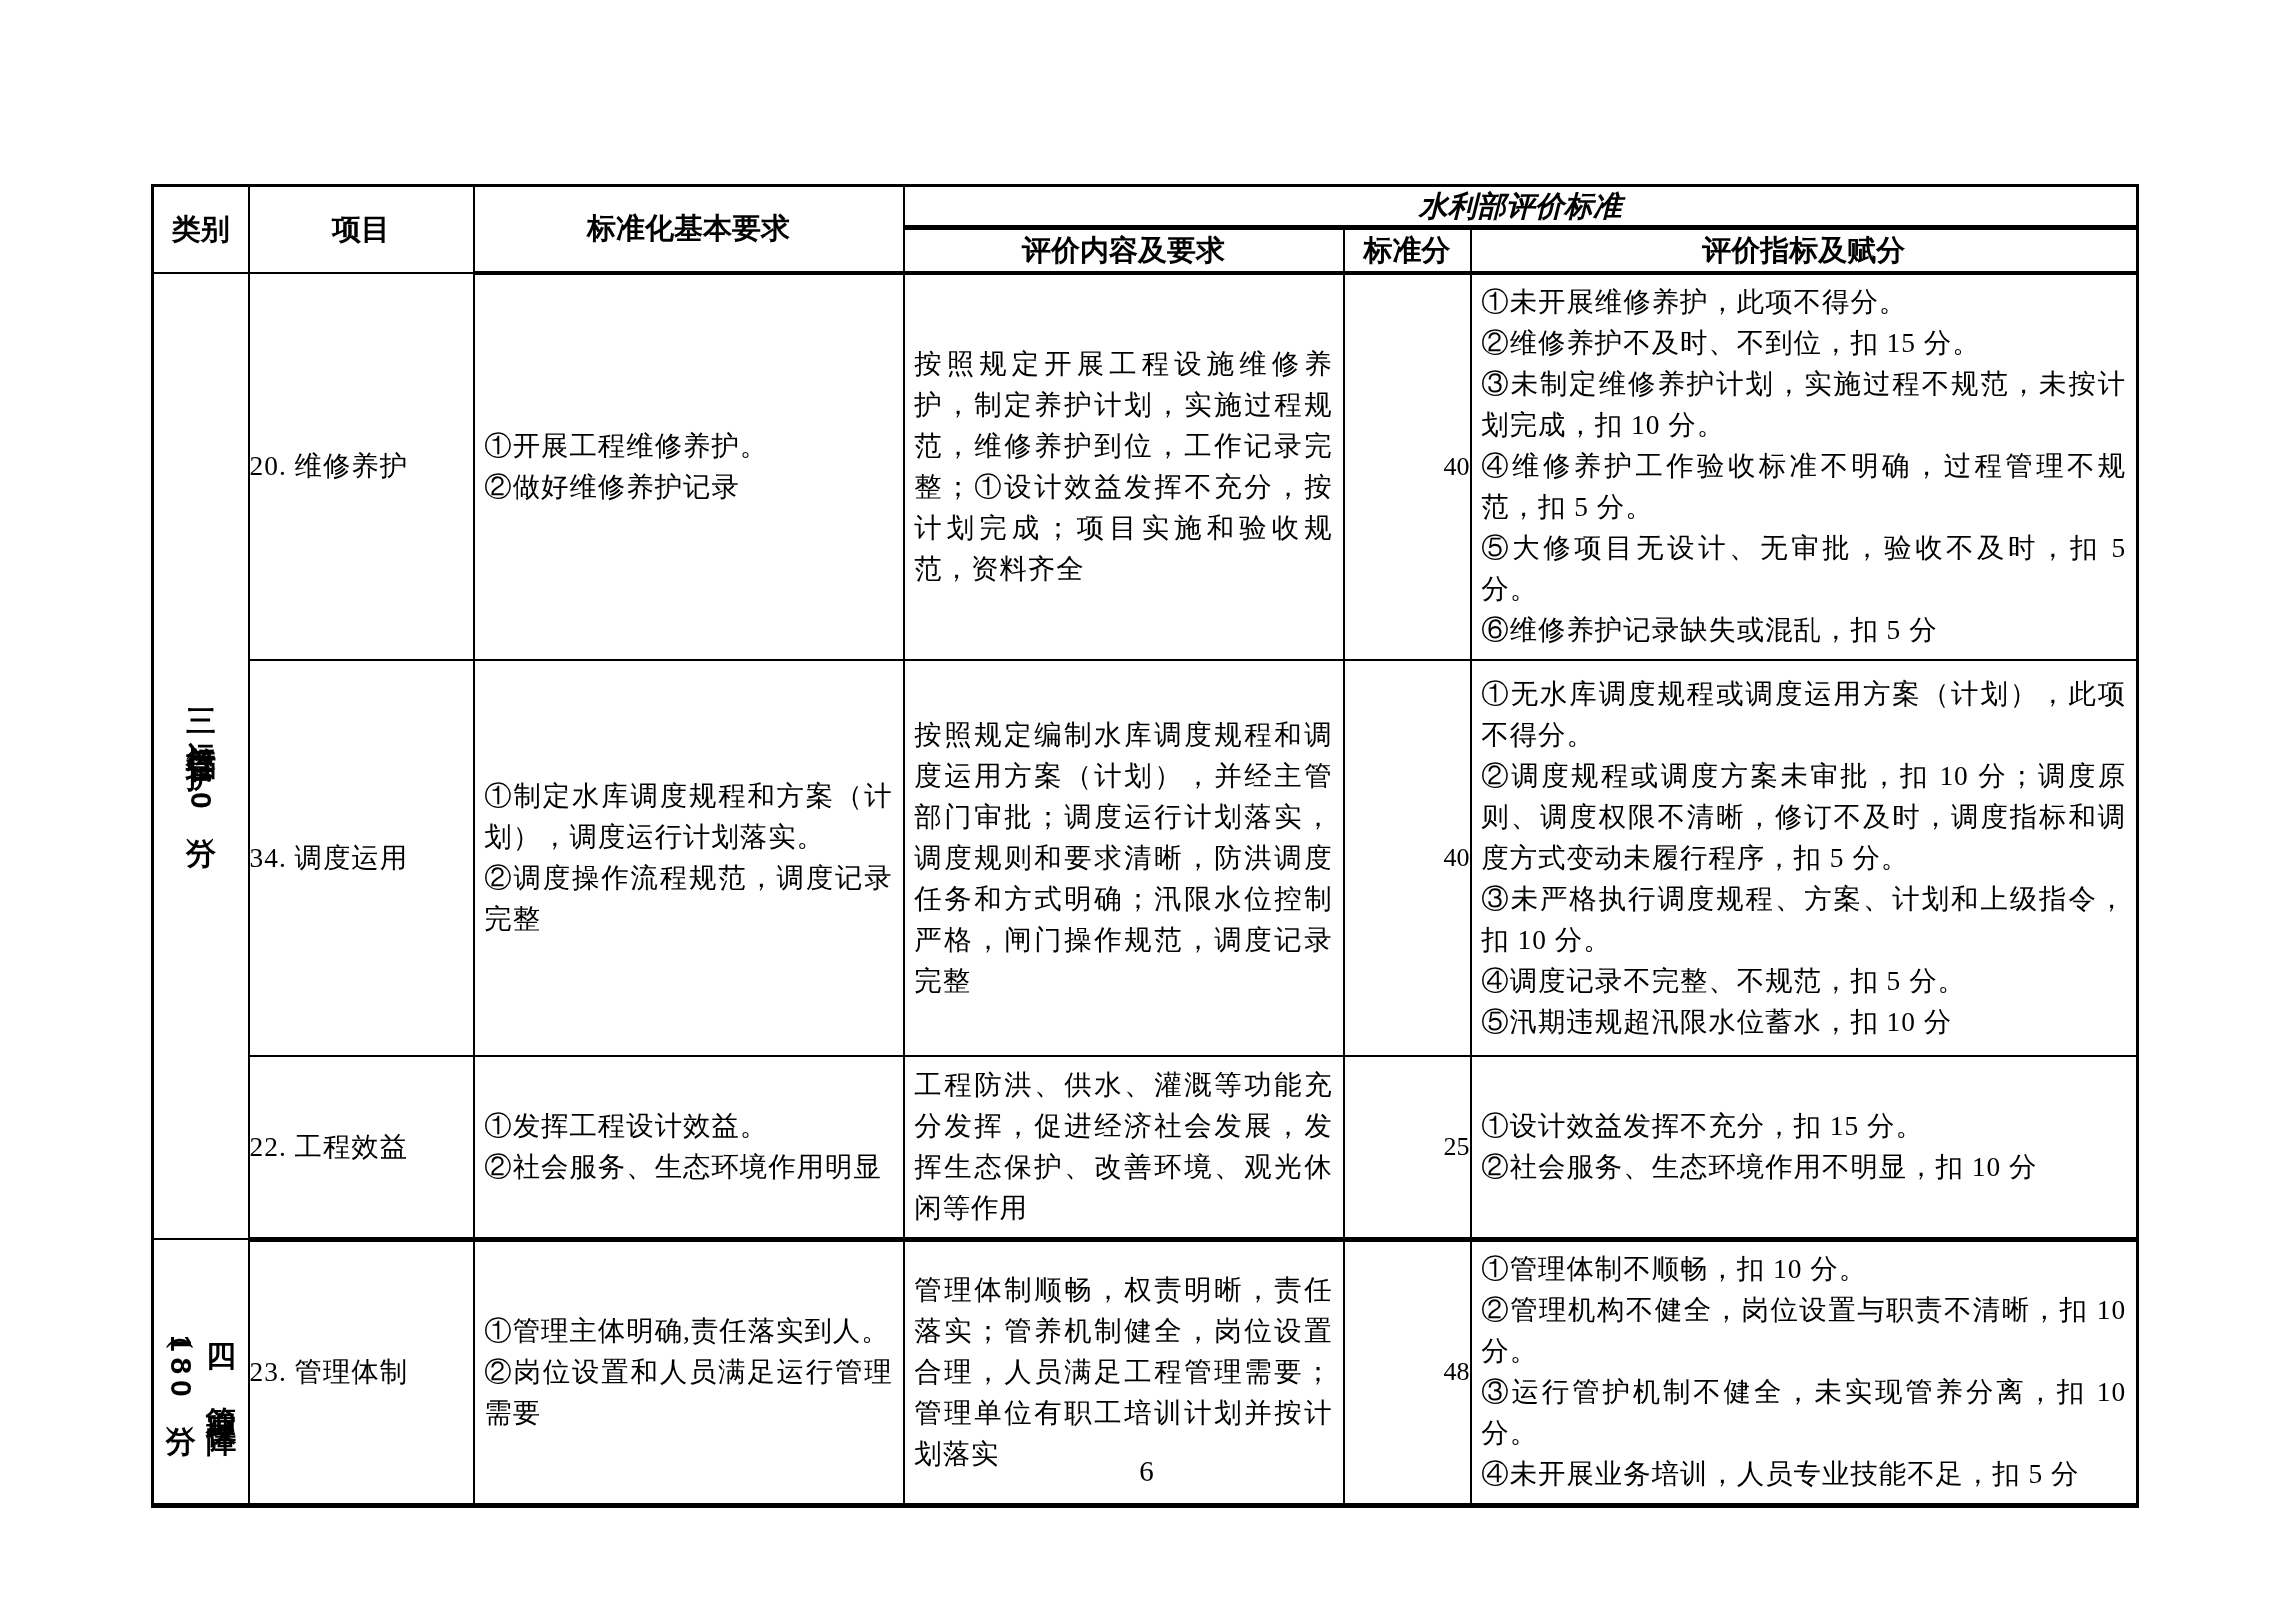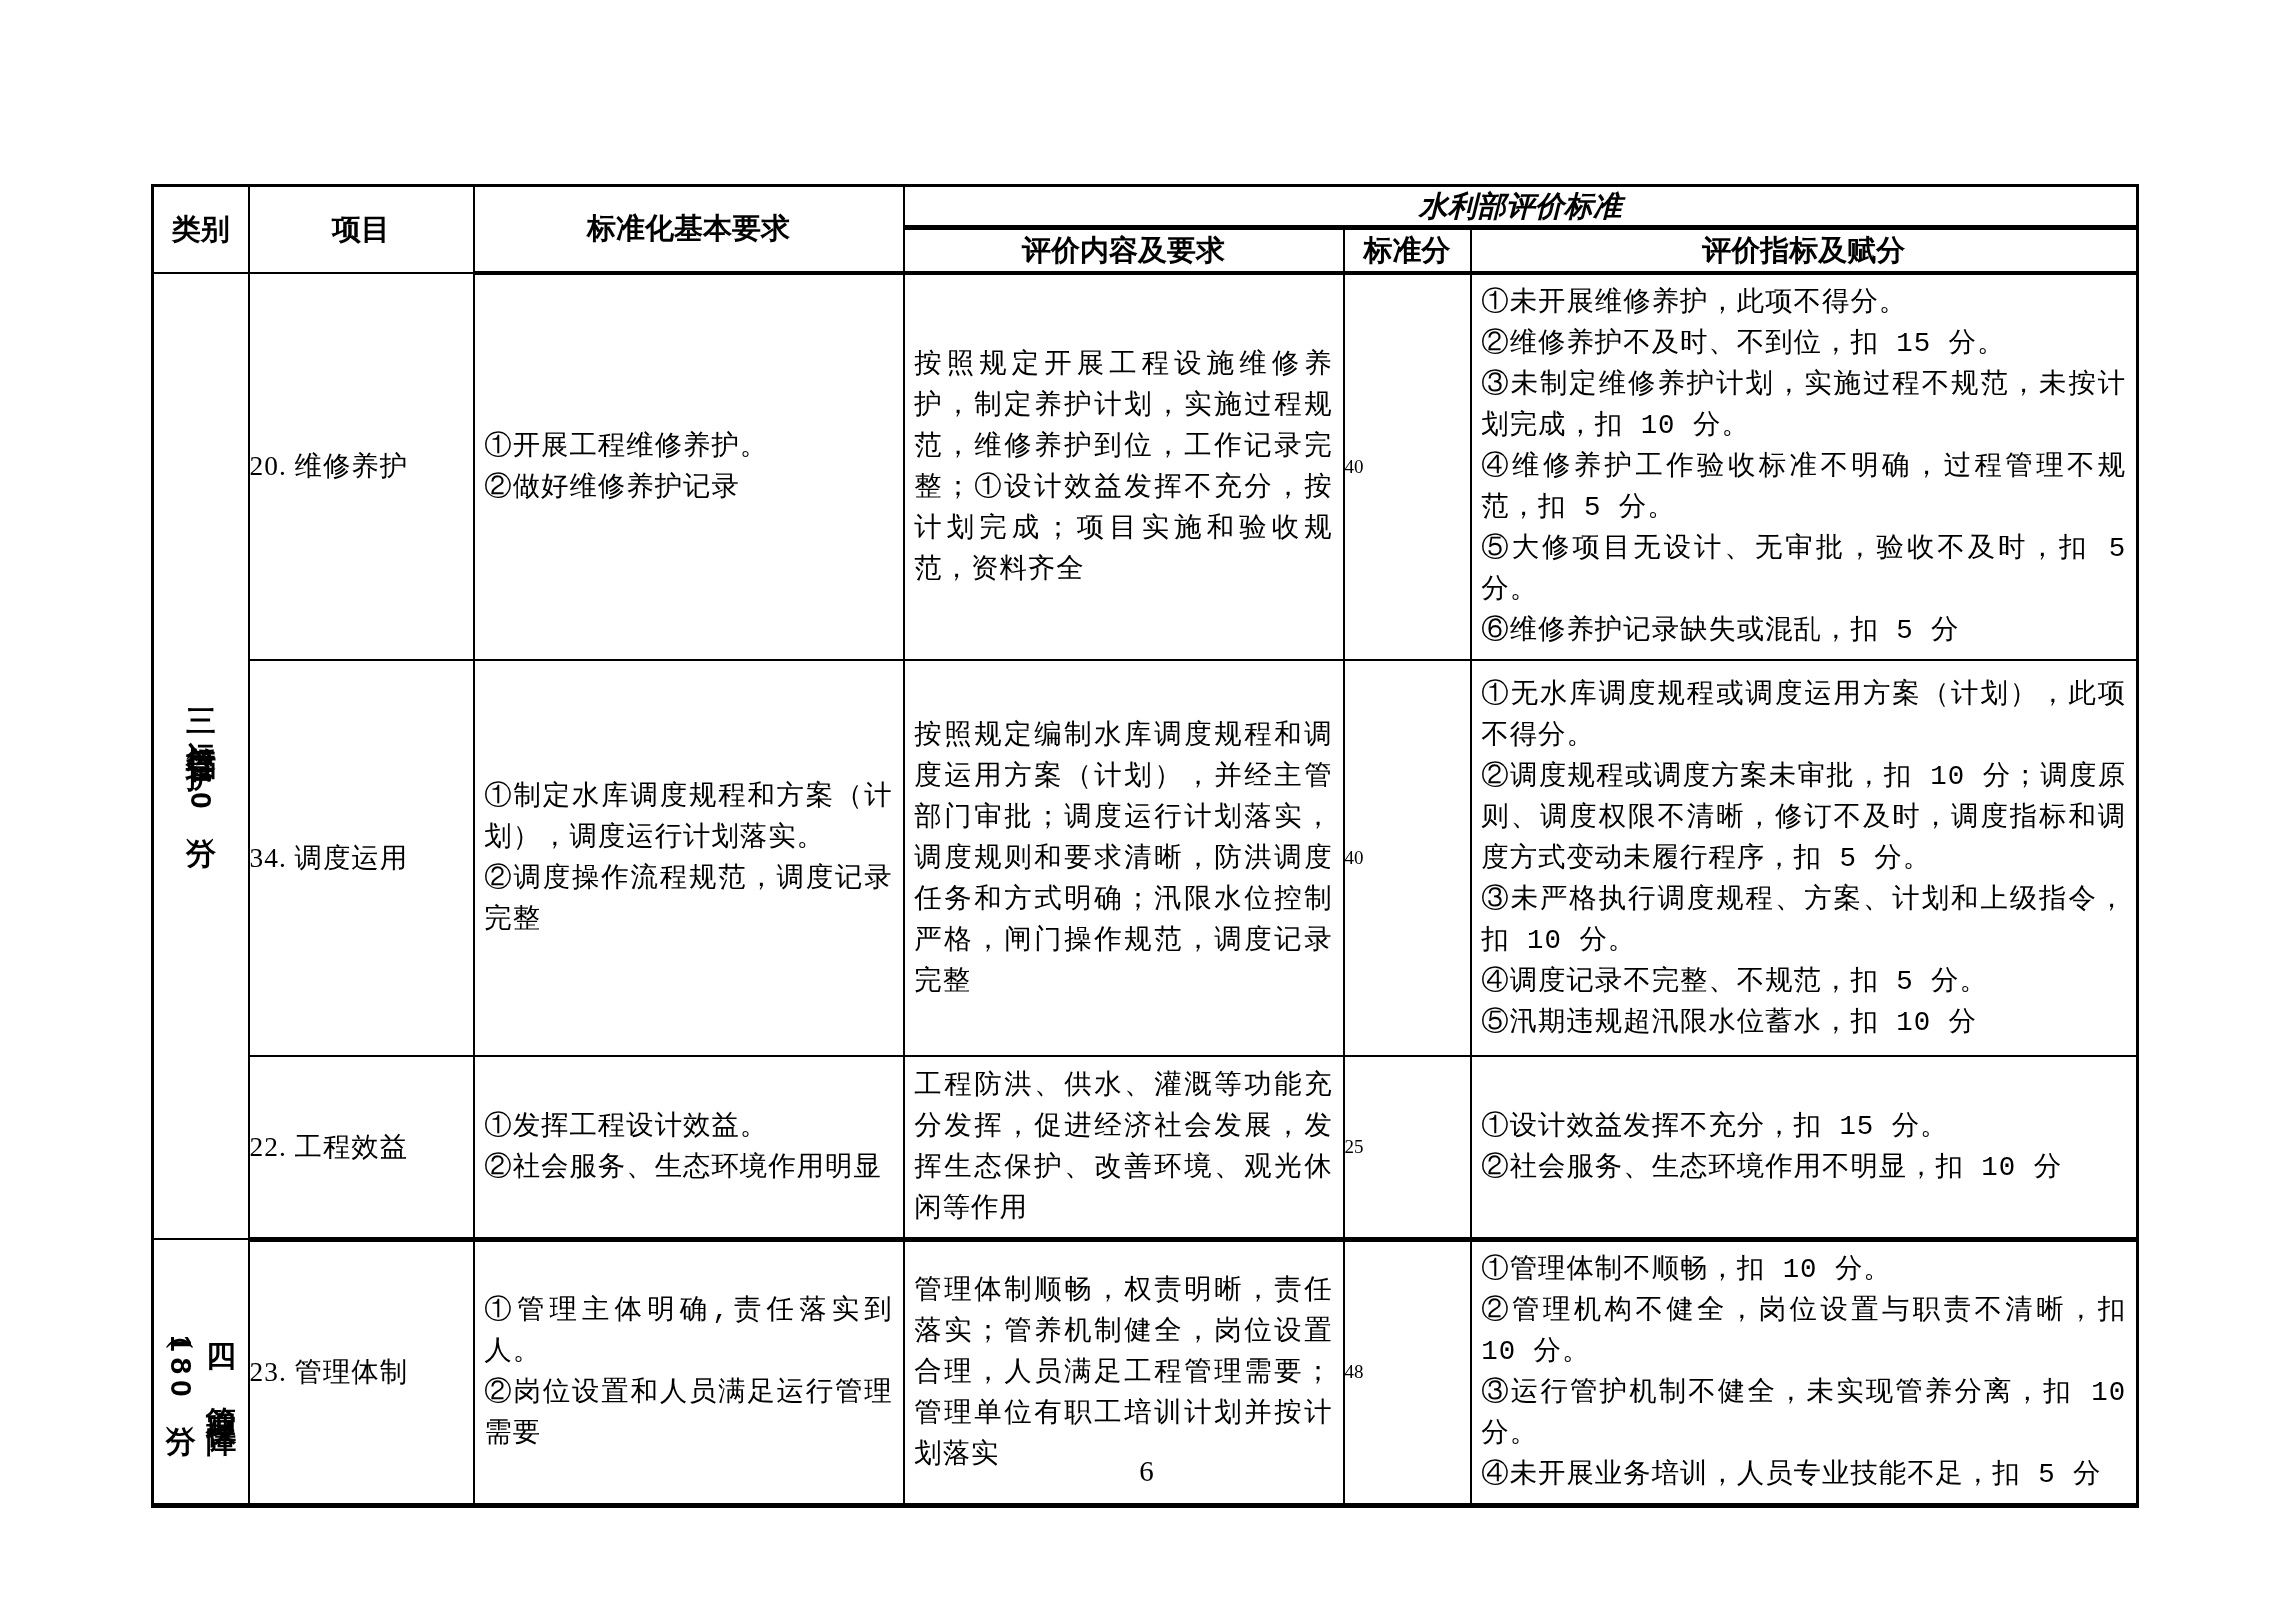--- a/index.html
+++ b/index.html
@@ -52,30 +52,29 @@
   td.project-cell {
     font-size: 27.4px;
     text-align: left;
     letter-spacing: 1px;
   }
   td.text-cell {
     font-size: 27.4px;
     line-height: 41px;
     letter-spacing: 1px;
     padding: 7.8px 9.8px;
-    font-family: Liberation Mono, monospace;
   }
   .prewrap {
     white-space: pre-line;
     text-align: justify;
     word-break: normal;
   }
   td.score-cell {
-    font-size: 19px;
-    text-align: left;
+    font-size: 26px;
+    text-align: right;
   }
   td.cat-cell {
     text-align: center;
   }
   .vtext {
     writing-mode: vertical-rl;
     text-orientation: mixed;
     font-family: "Liberation Sans", "DejaVu Sans", sans-serif;
     font-weight: bold;
     font-size: 30px;

